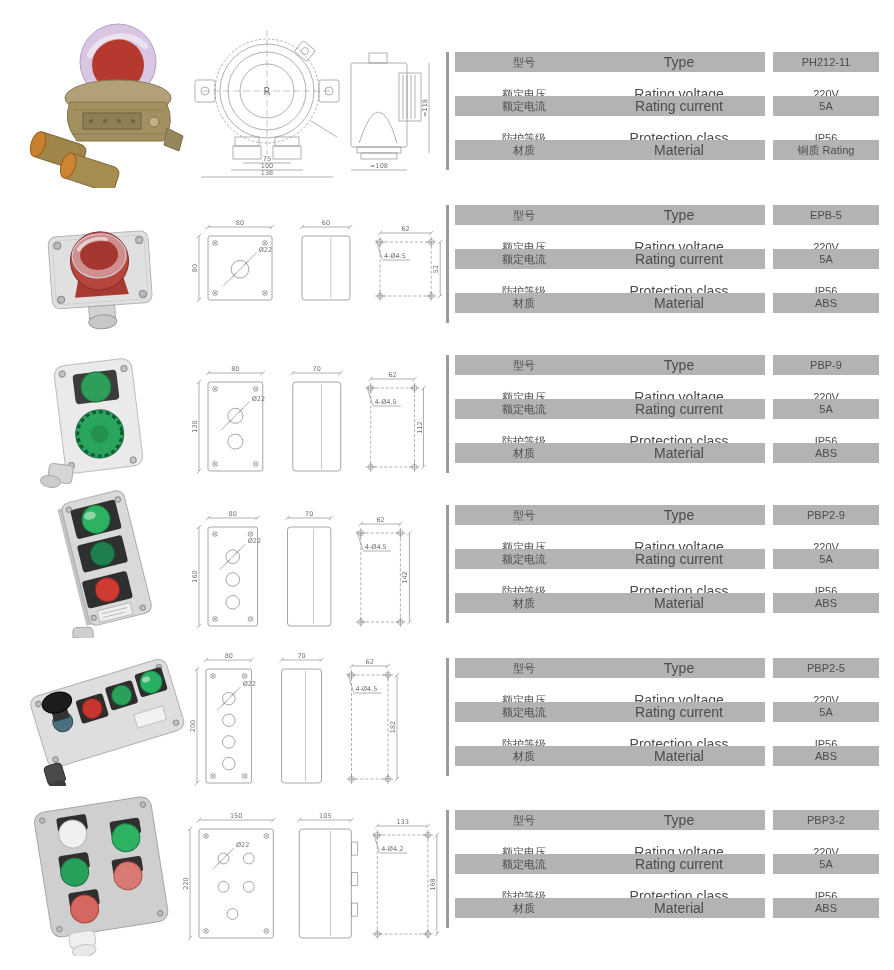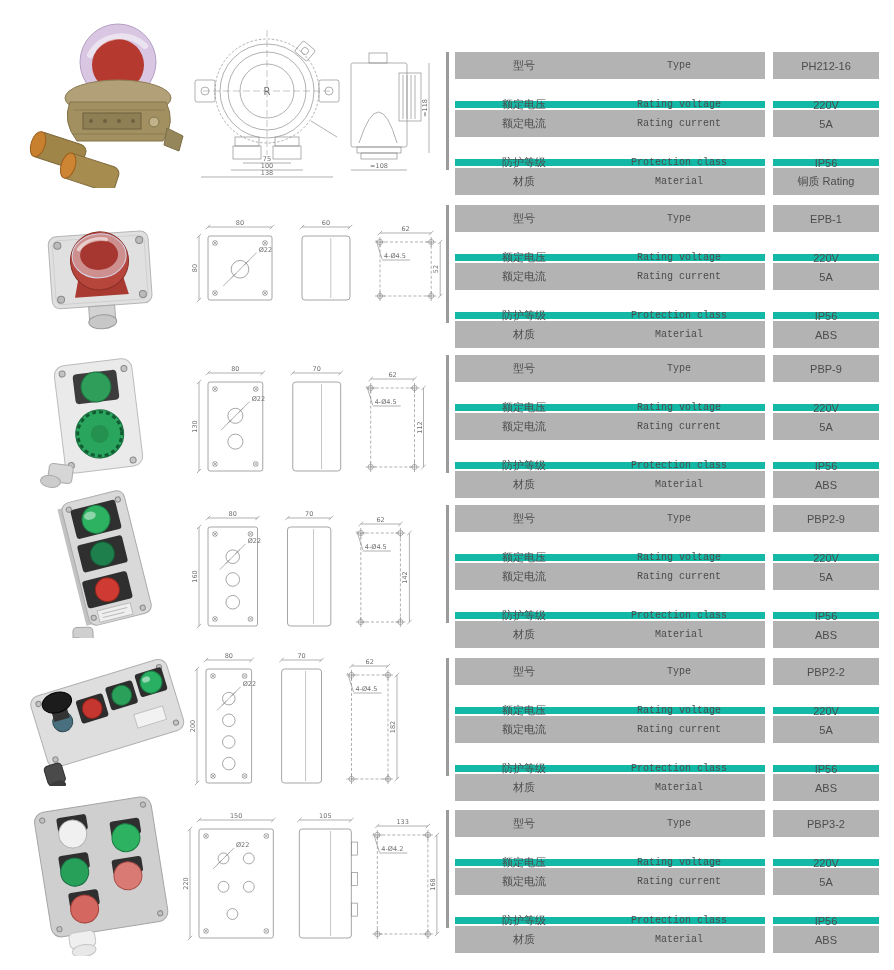--- a/index.html
+++ b/index.html
@@ -1,23 +1,23 @@
 <!DOCTYPE html>
 <html><head>
 <meta charset="utf-8">
 <style>
   html,body{margin:0;padding:0;background:#ffffff;}
   .page{position:relative;width:894px;height:970px;background:#fff;overflow:hidden;
         font-family:"Liberation Sans","DejaVu Sans",sans-serif;}
   
   .spec-table{position:absolute;left:455px;width:424px;}
-  .srow{display:flex;height:27px;margin-bottom:2px;font-size:11px;color:#4c4c4c;}
+  .srow{display:flex;height:20px;margin-bottom:2px;font-size:11px;color:#4c4c4c;}
   .srow > div{display:flex;align-items:center;justify-content:center;}
   .c-zh{width:138px;}
-  .c-en{width:172px;font-size:10px;font-family:Liberation Mono, monospace;}
+  .c-en{width:172px;font-size:14px;}
   .c-gap{width:8px;background:#fff;}
   .c-val{flex:1;}
   .rd .c-zh,.rd .c-en,.rd .c-val{background:#b3b3b3;}
   .rl .c-zh,.rl .c-en,.rl .c-val{background:#14b8a6;margin-top:20px;}
   .tbar{position:absolute;left:446px;width:3px;height:118px;background:#9b9b9b;}
   .abs{position:absolute;}
   svg text{font-family:"DejaVu Sans",sans-serif;}
 </style>
 </head>
 <body>
@@ -540,21 +540,21 @@
   <div class="tbar" style="top:355px"></div>
   <div class="tbar" style="top:505px"></div>
   <div class="tbar" style="top:658px"></div>
   <div class="tbar" style="top:810px"></div>
 
   <div class="spec-table" style="top:52px">
     <div class="srow rd">
         <div class="c-zh">型号</div>
         <div class="c-en">Type</div>
         <div class="c-gap"></div>
-        <div class="c-val">PH212-16</div>
+        <div class="c-val">PH212-11</div>
       </div>
     <div class="srow rl">
         <div class="c-zh">额定电压</div>
         <div class="c-en">Rating voltage</div>
         <div class="c-gap"></div>
         <div class="c-val">220V</div>
       </div>
     <div class="srow rd">
         <div class="c-zh">额定电流</div>
         <div class="c-en">Rating current</div>
@@ -573,21 +573,21 @@
         <div class="c-gap"></div>
         <div class="c-val">铜质 Rating</div>
       </div>
   </div>
 
   <div class="spec-table" style="top:205px">
     <div class="srow rd">
         <div class="c-zh">型号</div>
         <div class="c-en">Type</div>
         <div class="c-gap"></div>
-        <div class="c-val">EPB-1</div>
+        <div class="c-val">EPB-5</div>
       </div>
     <div class="srow rl">
         <div class="c-zh">额定电压</div>
         <div class="c-en">Rating voltage</div>
         <div class="c-gap"></div>
         <div class="c-val">220V</div>
       </div>
     <div class="srow rd">
         <div class="c-zh">额定电流</div>
         <div class="c-en">Rating current</div>
@@ -672,21 +672,21 @@
         <div class="c-gap"></div>
         <div class="c-val">ABS</div>
       </div>
   </div>
 
   <div class="spec-table" style="top:658px">
     <div class="srow rd">
         <div class="c-zh">型号</div>
         <div class="c-en">Type</div>
         <div class="c-gap"></div>
-        <div class="c-val">PBP2-2</div>
+        <div class="c-val">PBP2-5</div>
       </div>
     <div class="srow rl">
         <div class="c-zh">额定电压</div>
         <div class="c-en">Rating voltage</div>
         <div class="c-gap"></div>
         <div class="c-val">220V</div>
       </div>
     <div class="srow rd">
         <div class="c-zh">额定电流</div>
         <div class="c-en">Rating current</div>

